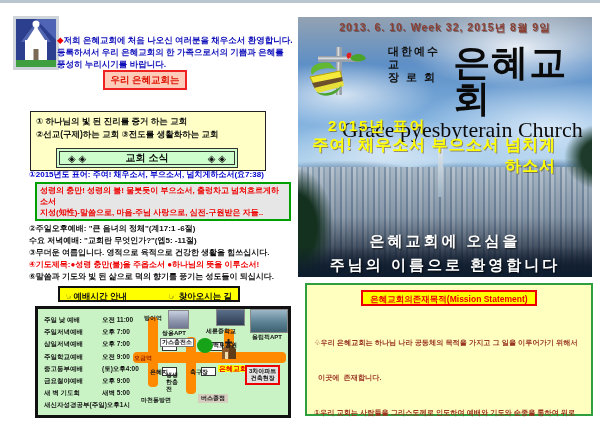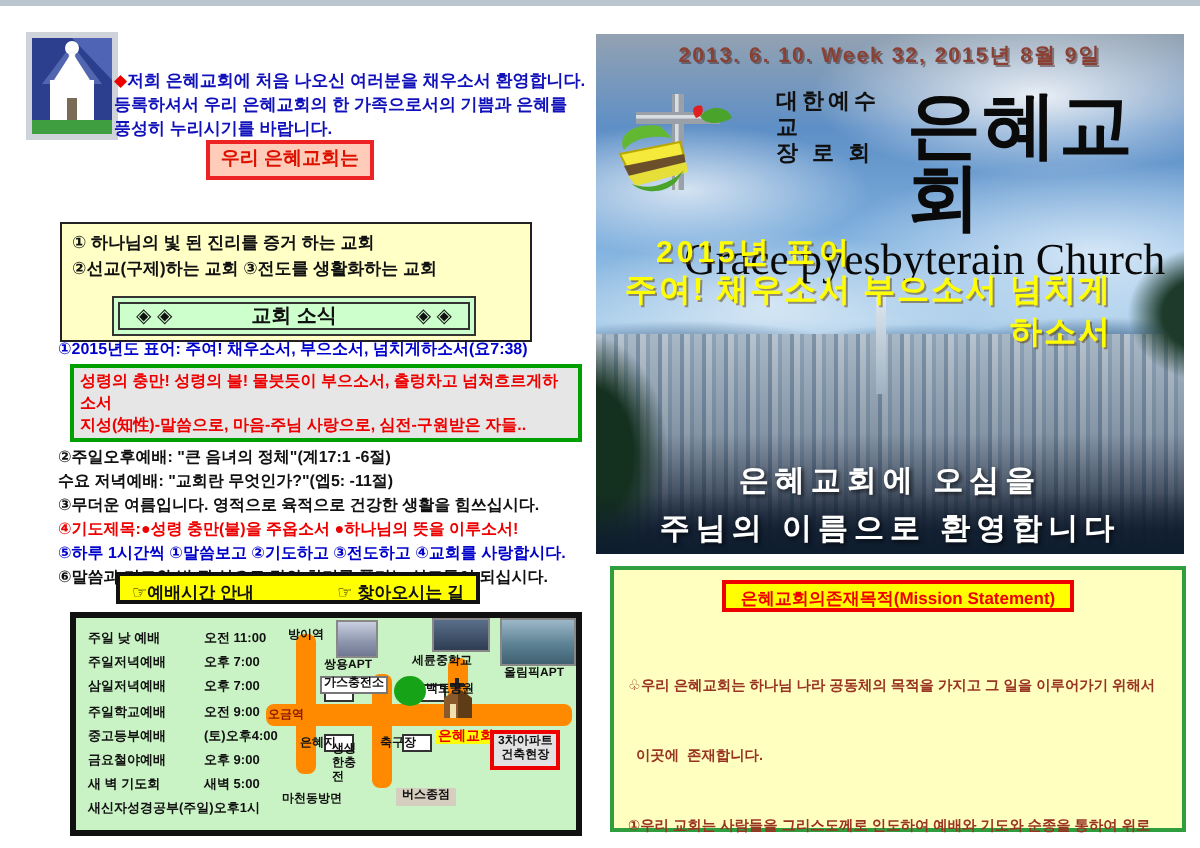--- a/index.html
+++ b/index.html
@@ -128,21 +128,20 @@
   <div class="abs news">
     <div class="blue">①2015년도 표어: 주여! 채우소서, 부으소서, 넘치게하소서(요7:38)</div>
     <div class="spiritbox">
       <div>성령의 충만! 성령의 불! 물붓듯이 부으소서, 출렁차고 넘쳐흐르게하소서</div>
       <div>지성(知性)-말씀으로, 마음-주님 사랑으로, 심전-구원받은 자들..</div>
     </div>
     <div>②주일오후예배: "큰 음녀의 정체"(계17:1 -6절)</div>
     <div> 수요 저녁예배: "교회란 무엇인가?"(엡5: -11절)</div>
     <div>③무더운 여름입니다. 영적으로 육적으로 건강한 생활을 힘쓰십시다.</div>
     <div class="red">④기도제목:●성령 충만(불)을 주옵소서 ●하나님의 뜻을 이루소서!</div>
-    <div class="blue">⑤하루 1시간씩 ①말씀보고 ②기도하고 ③전도하고 ④교회를 사랑합시다.</div>
     <div>⑥말씀과 기도와 빛 된 삶으로 덕의 향기를 풍기는 성도들이 되십시다.</div>
   </div>
 
   <div class="abs schedhd">
     <span>☞예배시간 안내</span>
     <span>☞ 찾아오시는 길</span>
   </div>
 
   <div class="abs mapbox">
     <div class="abs sched">

